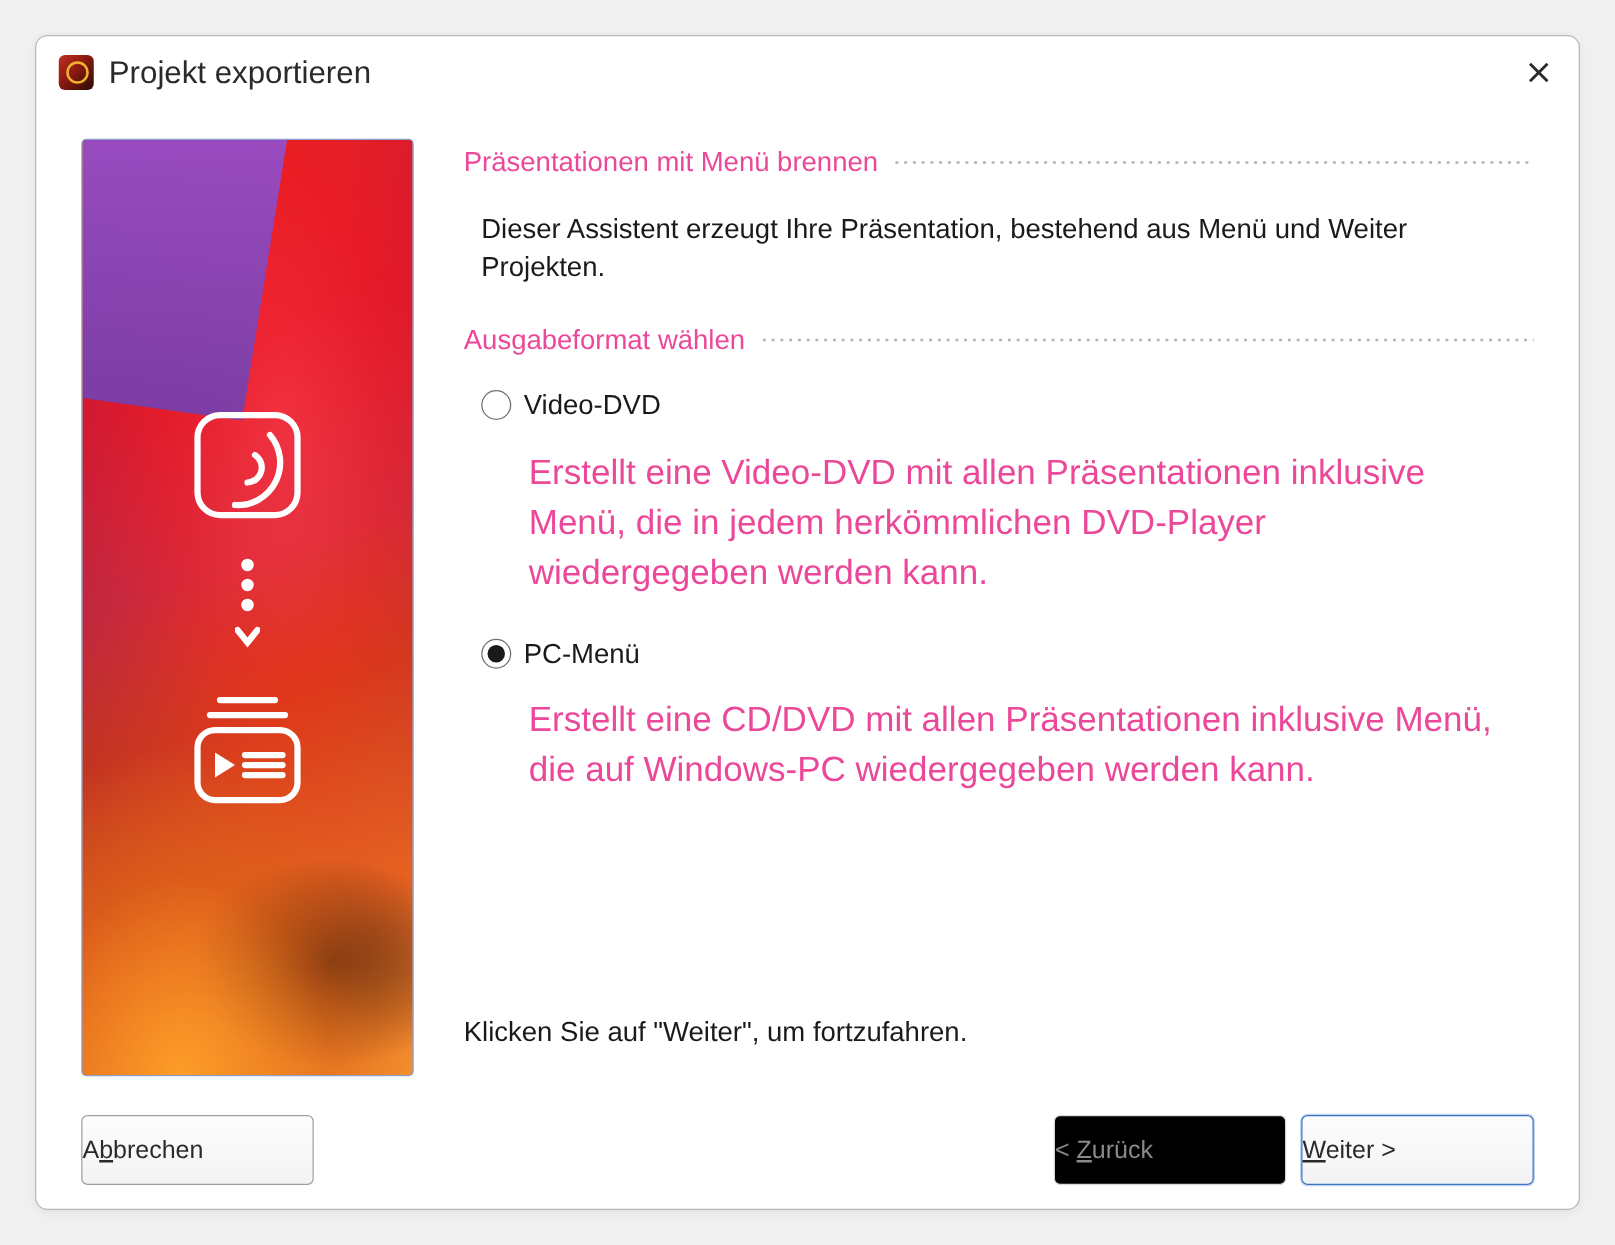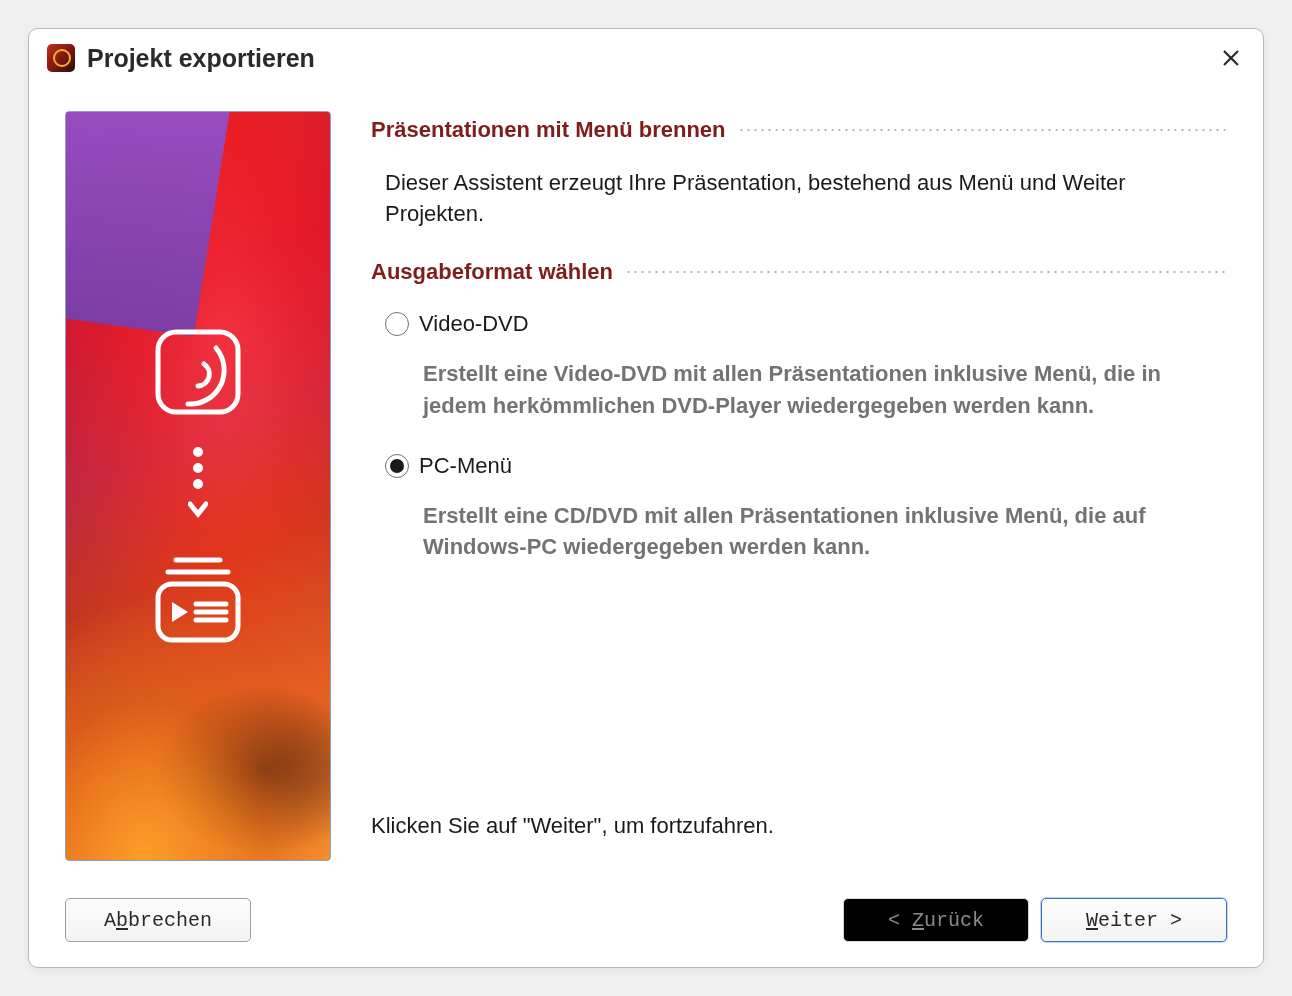--- a/index.html
+++ b/index.html
@@ -46,21 +46,21 @@
     height: 14px;
     border: 2.2px solid #f0b030;
     border-radius: 50%;
     top: 5px;
     left: 6px;
   }
   .title-text {
     flex: 1;
     font-size: 25px;
     color: #2a2a2a;
-    font-weight: 700;
+    font-weight: 400;
   }
   .close-btn {
     width: 36px;
     height: 36px;
     display: flex;
     align-items: center;
     justify-content: center;
     cursor: pointer;
     color: #2a2a2a;
     border-radius: 4px;
@@ -124,22 +124,22 @@
     color: #1a1a1a;
     padding-top: 6px;
   }
 
   .section-header {
     display: flex;
     align-items: center;
     gap: 12px;
     margin: 0 0 24px 0;
     font-size: 22px;
-    color: #7f1d1d;
-    font-weight: 700;
+    color: #ec4899;
+    font-weight: 400;
   }
   .section-header .dots {
     flex: 1;
     height: 2px;
     background-image: radial-gradient(circle, #b0b0b0 1px, transparent 1.2px);
     background-size: 7px 2px;
     background-repeat: repeat-x;
   }
 
   .section-body {
@@ -175,55 +175,52 @@
     border-radius: 50%;
   }
   .option-label {
     font-size: 22px;
     color: #1a1a1a;
     line-height: 1.4;
     cursor: pointer;
   }
   .option-desc {
     padding: 0 18px 30px 52px;
-    font-size: 22px;
+    font-size: 28px;
     line-height: 1.42;
-    color: #737373;
-    font-weight: bold;
+    color: #ec4899;
   }
 
   .hint {
     margin-top: auto;
     padding: 0 0 34px 0;
     font-size: 22px;
     color: #1a1a1a;
   }
 
   .footer {
     height: 94px;
     display: flex;
     align-items: center;
     padding: 0 36px;
     gap: 12px;
   }
   .footer .spacer { flex: 1; }
   .btn {
     min-width: 186px;
-    height: 44px;
+    height: 56px;
     border: 1px solid #a0a0a0;
     border-radius: 5px;
     background: linear-gradient(#fdfdfd, #f3f3f3);
     display: inline-flex;
     align-items: center;
-    justify-content: center;
     font-size: 20px;
     color: #2a2a2a;
     cursor: pointer;
     user-select: none;
-    font-family: Liberation Mono, monospace;
   }
   .btn.disabled {
     color: #8a8a8a;
     background: #000000;
     border-color: #d8d8d8;
     cursor: default;
   }
   .btn.primary {
     border: 1.5px solid #3a72c4;
     box-shadow: 0 0 0 1px rgba(58,114,196,0.3);

